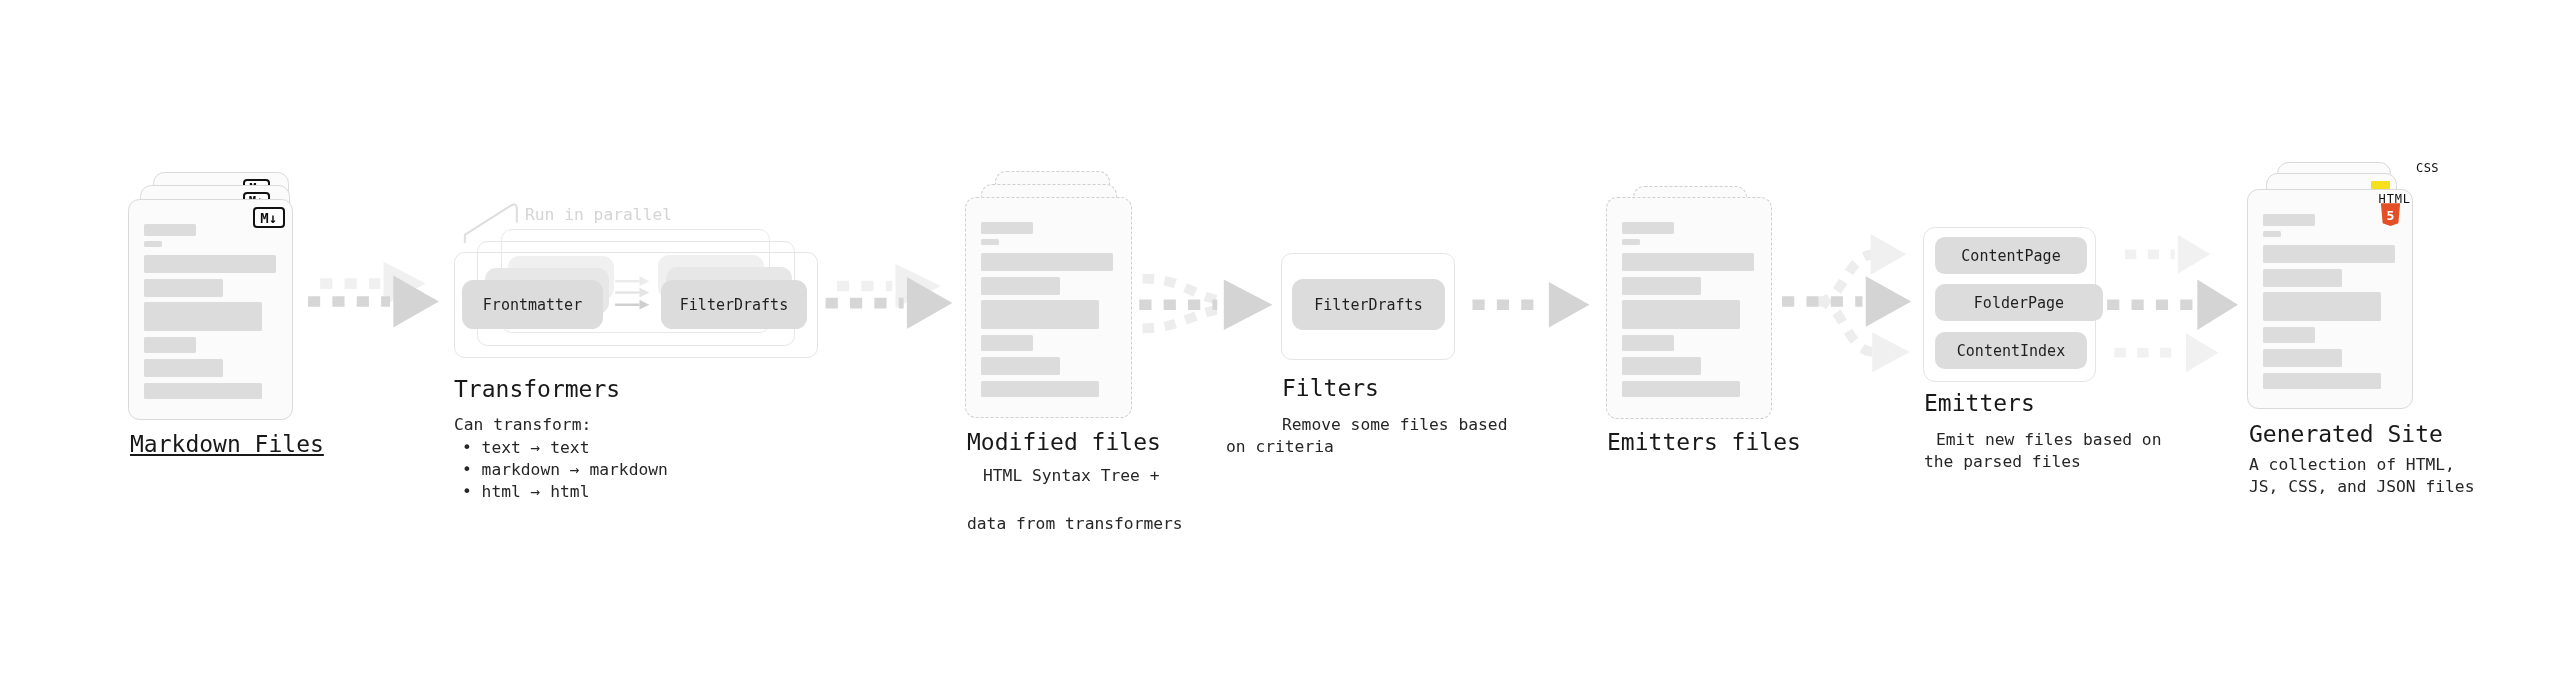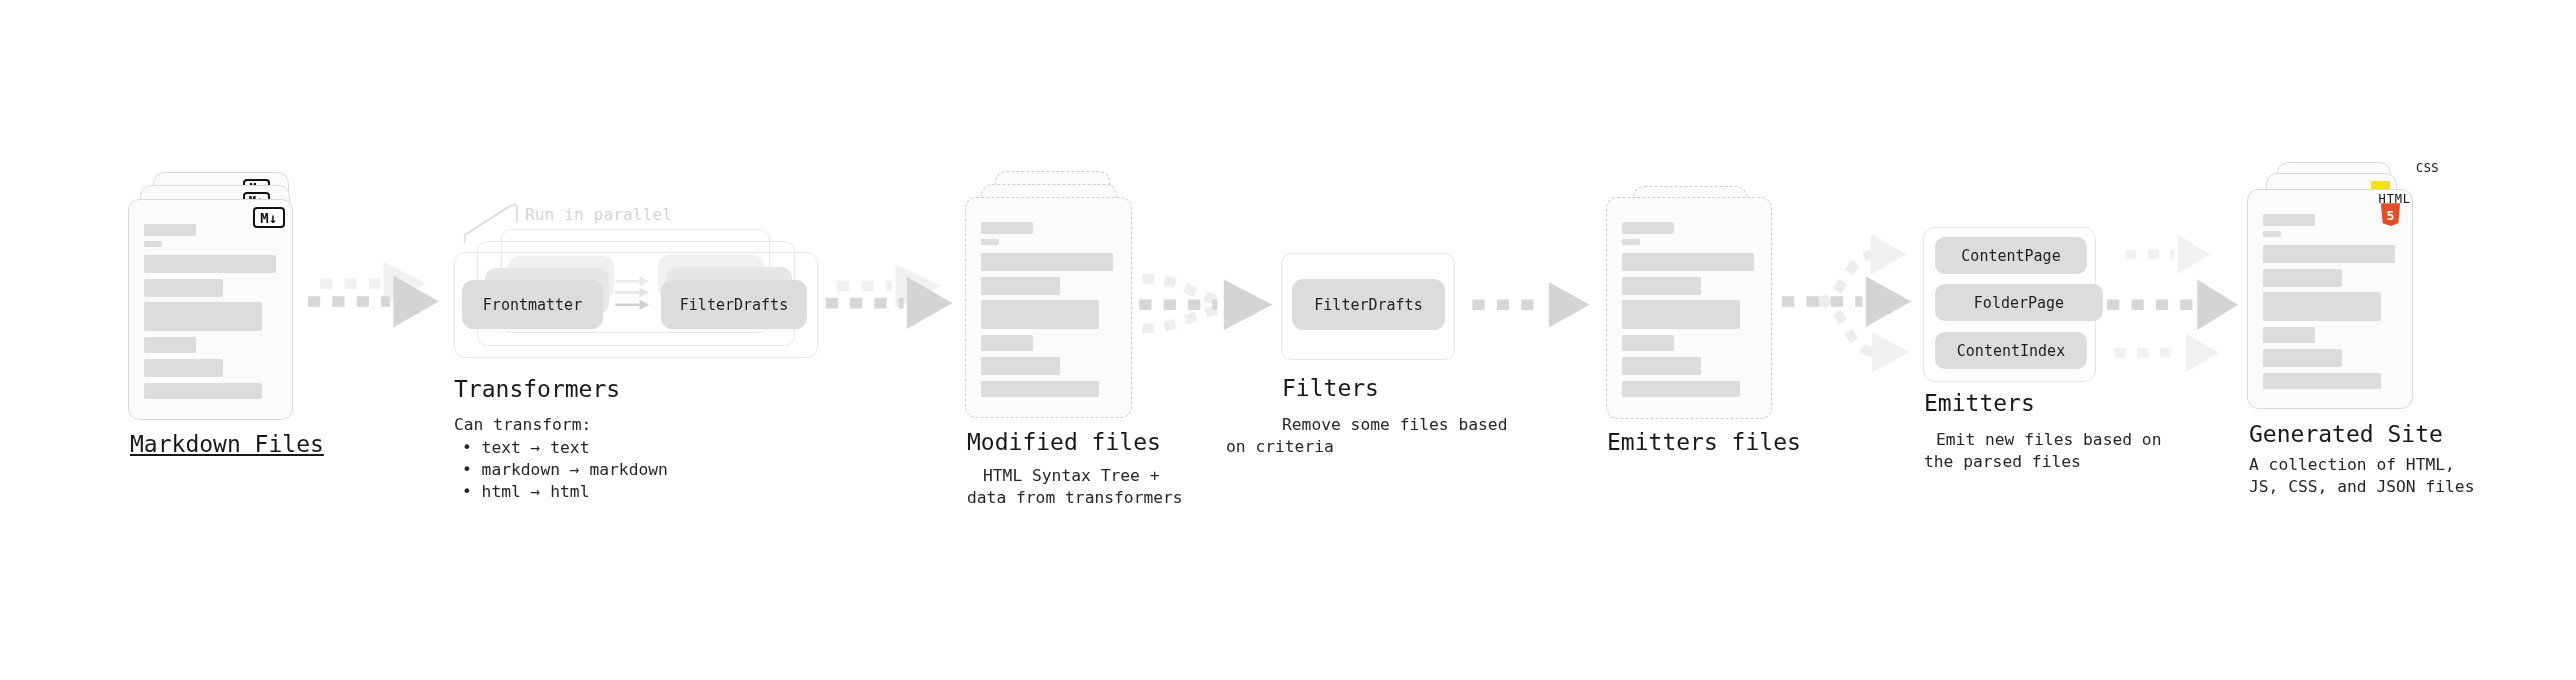--- a/index.html
+++ b/index.html
@@ -176,21 +176,21 @@
         <div class="skel" style="left: 14.6px; top: 55px; width: 132px; height: 18px;"></div>
         <div class="skel" style="left: 14.6px; top: 79px; width: 79px; height: 18px;"></div>
         <div class="skel" style="left: 14.6px; top: 102px; width: 118px; height: 29px;"></div>
         <div class="skel" style="left: 14.6px; top: 137px; width: 52px; height: 16.3px;"></div>
         <div class="skel" style="left: 14.6px; top: 159px; width: 79px; height: 18px;"></div>
         <div class="skel" style="left: 14.6px; top: 183px; width: 118px; height: 16.3px;"></div>
       </div>
   </div>
   <div class="title" style="left:967px;top:430px;">Modified files</div>
   <div class="sub" style="left:967px;top:465px;margin-left:16px;">HTML Syntax Tree +</div>
-  <div class="sub" style="left:967px;top:487px;">data from transformers</div>
+  <div class="sub" style="left:967px;top:513px;">data from transformers</div>
 
   <div>
     <div class="obox z1" style="left:1281px;top:253px;width:174px;height:107px;"></div>
     <div class="pill z2" style="left:1292px;top:279px;width:153px;height:51px;">FilterDrafts</div>
   </div>
   <div class="title" style="left:1282px;top:376px;">Filters</div>
   <div class="sub" style="left:1282px;top:414px;">Remove some files based</div>
   <div class="sub" style="left:1226px;top:436px;">on criteria</div>
 
   <div>

